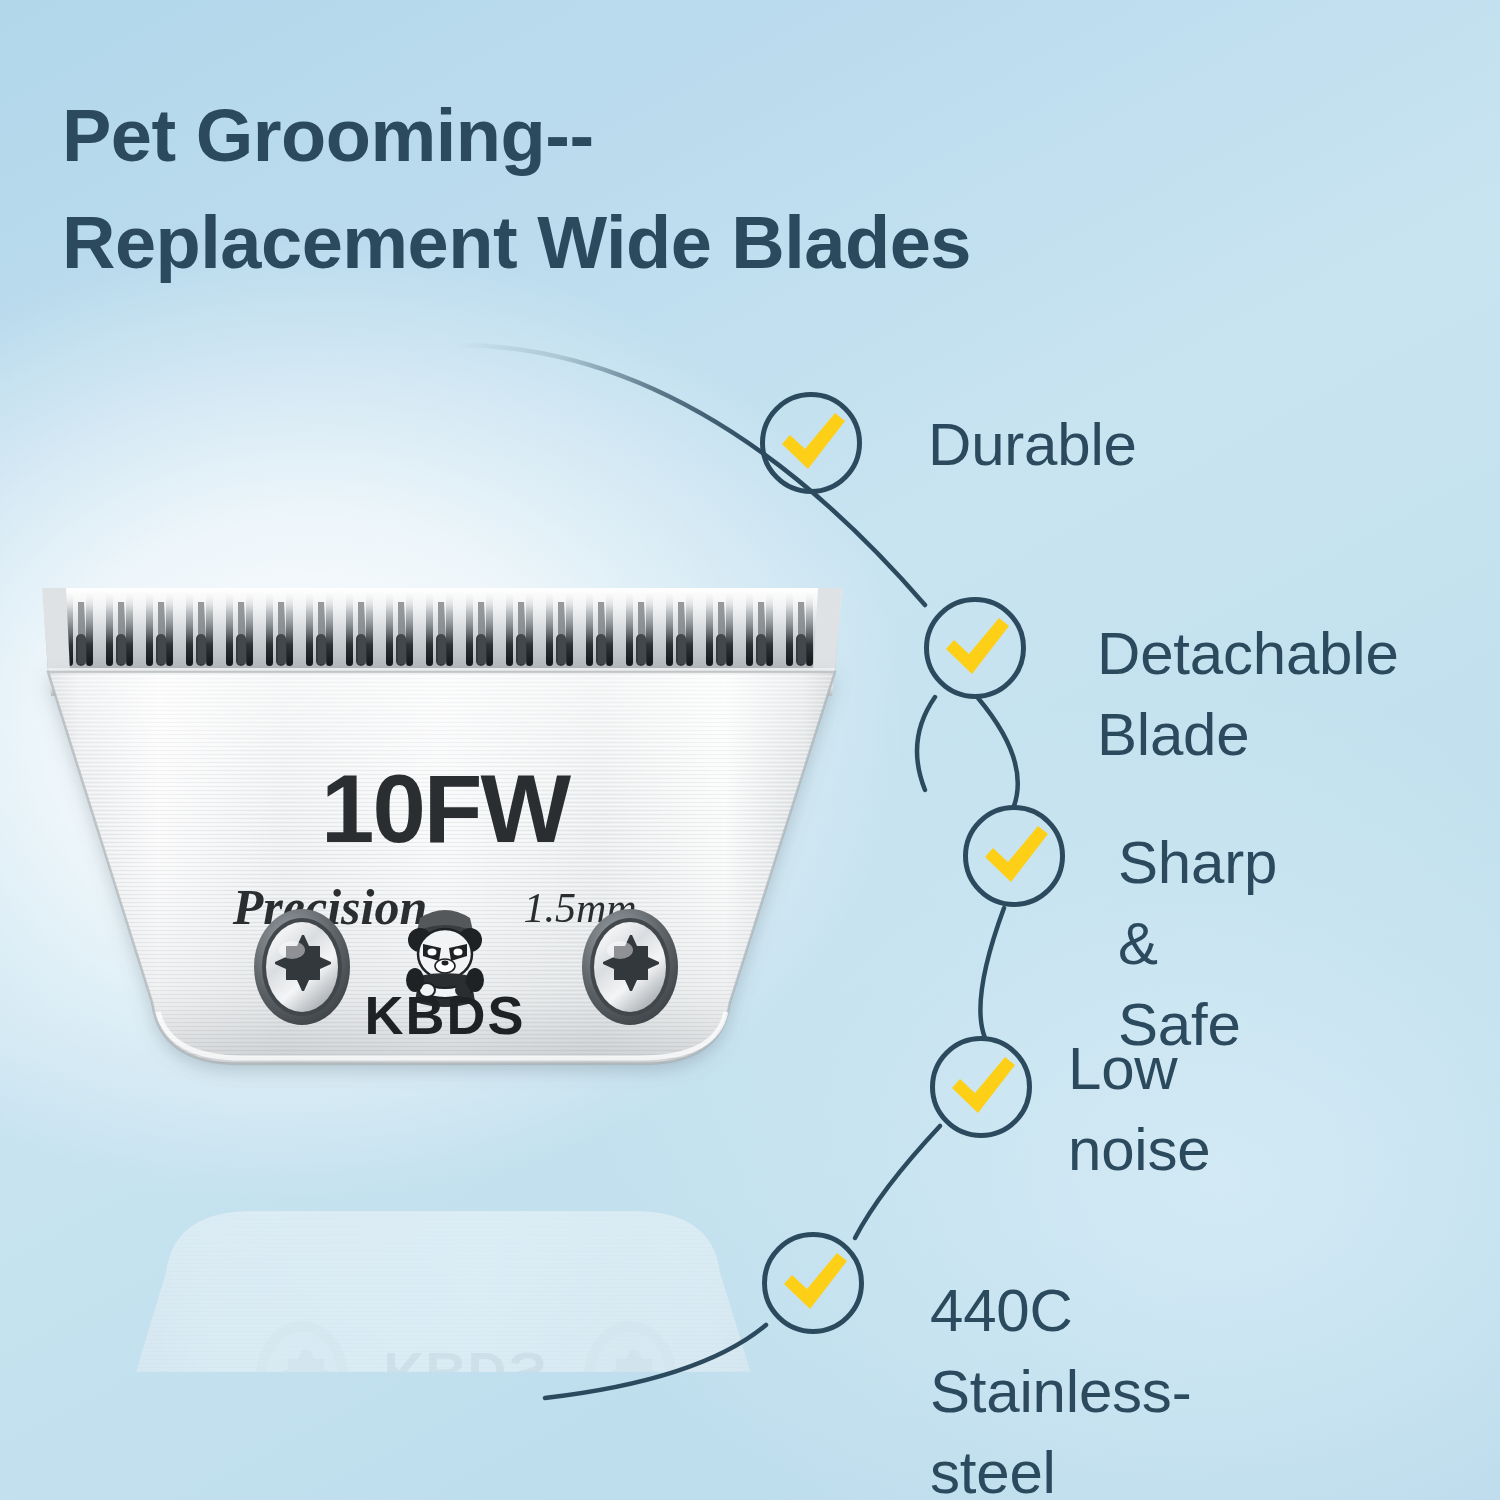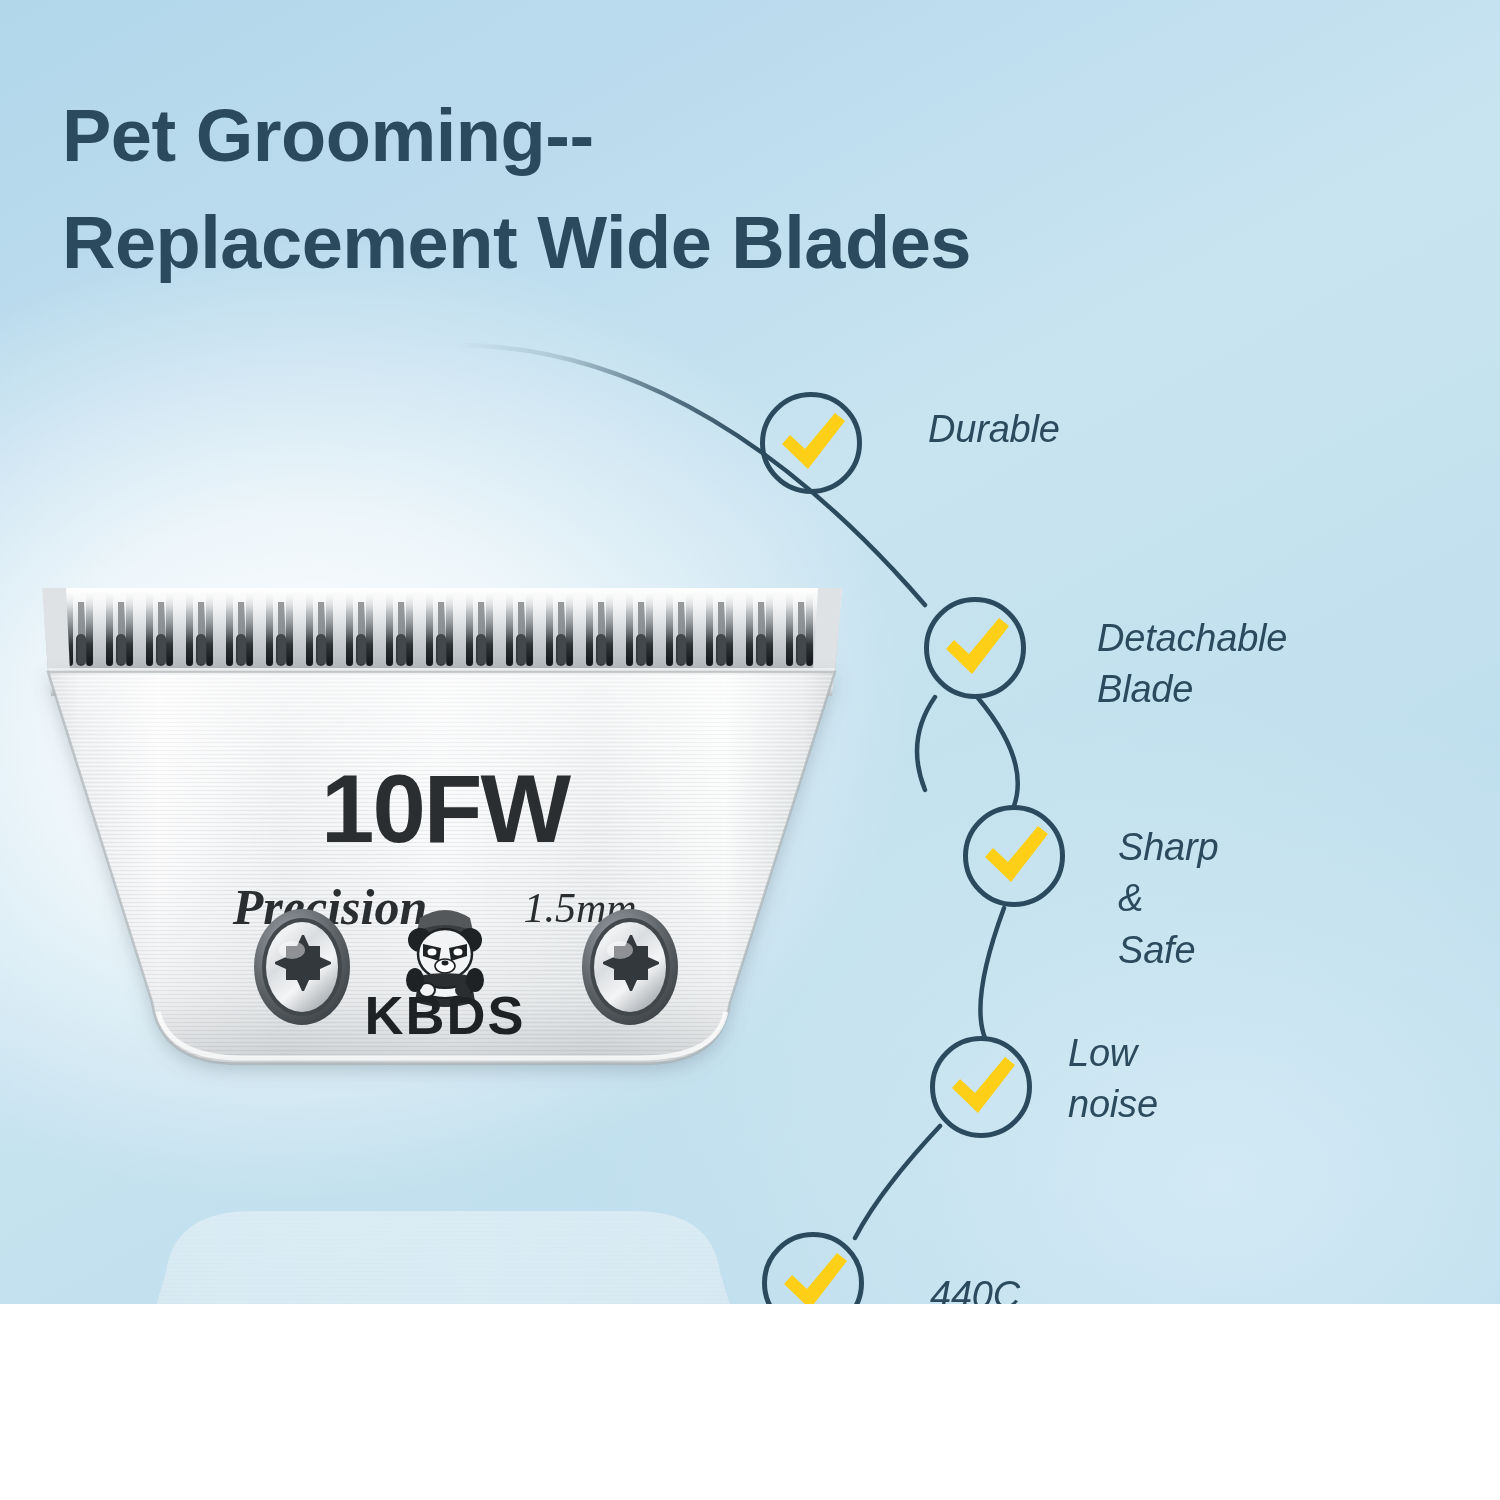--- a/index.html
+++ b/index.html
@@ -4,21 +4,21 @@
 <title>Pet Grooming Replacement Wide Blades</title>
 <style>
   * { margin:0; padding:0; box-sizing:border-box; }
   html, body {
     width:1500px; height:1500px;
     overflow:hidden;
     font-family:"Liberation Sans", sans-serif;
   }
   #canvas {
     position:relative;
-    width:1500px; height:1304px;
+    width:1500px; height:1500px;
     background:
       radial-gradient(ellipse 780px 620px at 300px 720px, rgba(255,255,255,0.95) 0%, rgba(255,255,255,0.72) 32%, rgba(255,255,255,0.30) 58%, rgba(255,255,255,0) 78%),
       radial-gradient(ellipse 900px 700px at 1220px 1180px, rgba(214,236,246,0.85) 0%, rgba(214,236,246,0) 70%),
       linear-gradient(152deg, #b2d7ea 0%, #bcdcee 22%, #c9e4f1 45%, #c2e0ee 66%, #b9d9eb 100%);
     overflow:hidden;
   }
 
   
   .title {
     position:absolute;
@@ -45,26 +45,25 @@
   .check-circle {
     position:absolute;
     border:5px solid #2c4a5e;
     border-radius:50%;
     background:transparent;
   }
   .check-circle svg { position:absolute; left:0; top:0; }
   .feature-label {
     position:absolute;
     color:#2c4a5e;
-    font-size:38px;
+    font-size:60px;
     font-weight:normal;
     line-height:1.35;
     white-space:pre-line;
     letter-spacing:-0.2px;
-    font-style:italic;
   }
 
   
   #product {
     position:absolute;
     left:30px; top:572px;
     width:830px; height:800px;
   }
   #product svg { display:block; }
 </style>

